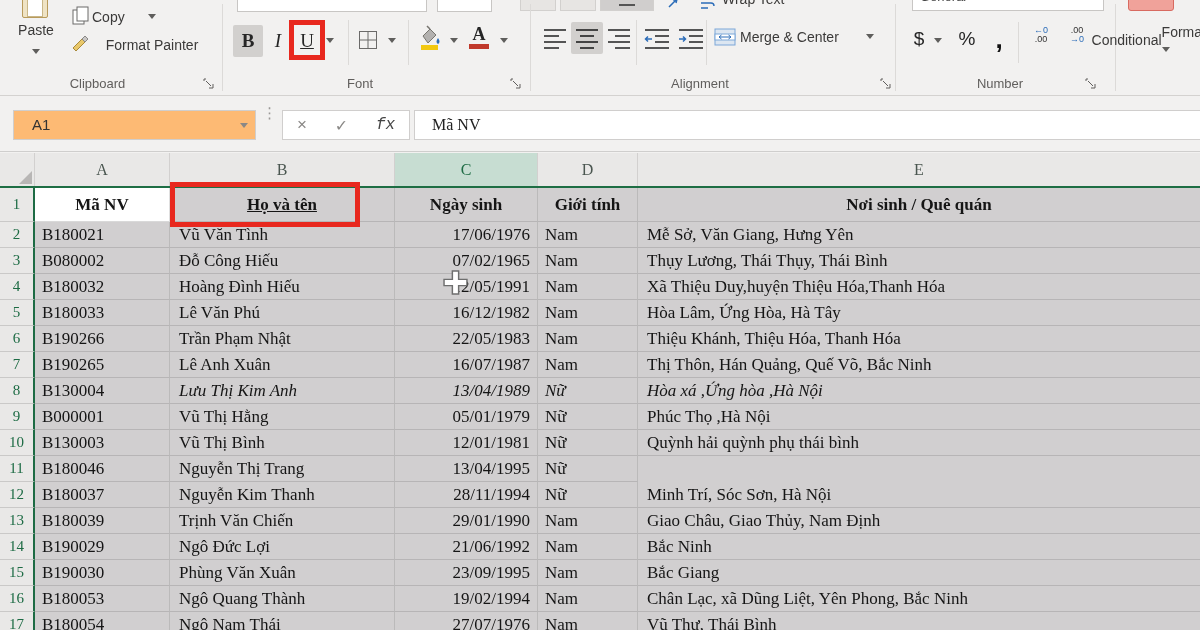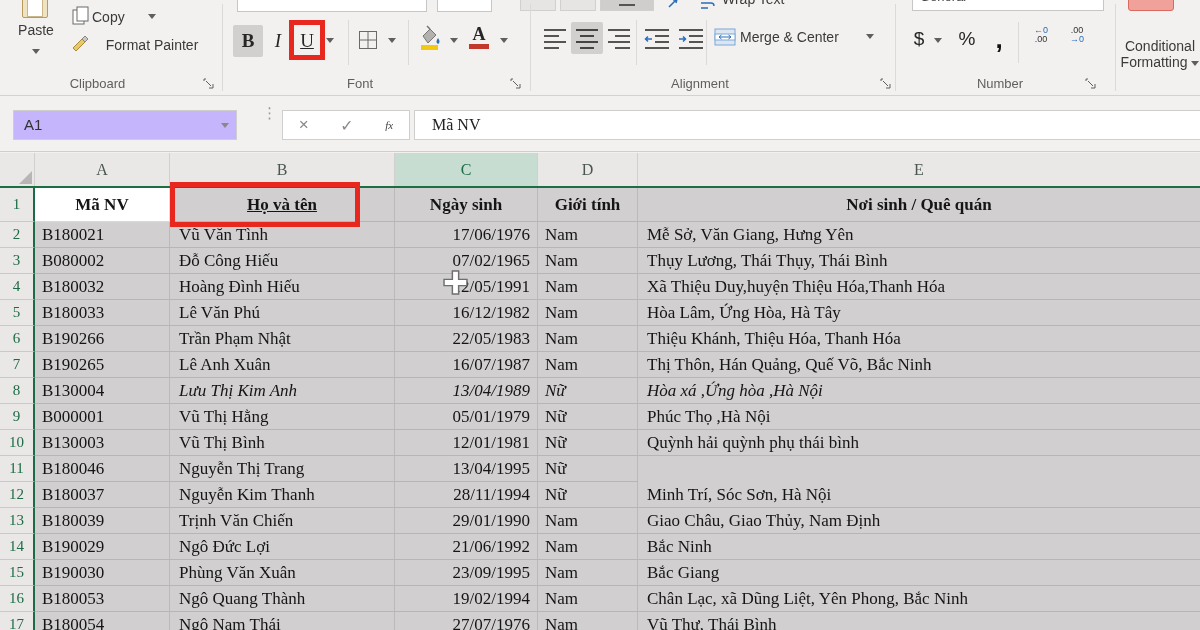--- a/index.html
+++ b/index.html
@@ -30,27 +30,27 @@
   .comma { font-size:26px; font-weight:bold; color:#111; line-height:10px; }
 
   .alico { display:block; }
   .dec-btn { position:absolute; width:30px; height:26px; font-size:9px; line-height:9px; color:#333; text-align:center; }
   .dec-btn .blue { color:#2b6cb8; }
 
   .redbox { position:absolute; border:5px solid #e8281e; background:transparent; }
 
   
   .fbar { position:absolute; top:97px; left:0; width:1200px; height:55px; background:#f2f1f0; border-bottom:1px solid #cfcecd; }
-  .namebox { position:absolute; left:13px; top:13px; width:224px; height:30px; background:#c4b5fd; border:1px solid #d0cecd; font-size:15px; color:#333; line-height:28px; padding-left:10px; }
+  .namebox { position:absolute; left:13px; top:13px; width:243px; height:30px; background:#fdba74; border:1px solid #d0cecd; font-size:15px; color:#333; line-height:28px; padding-left:18px; }
   .namebox .dd { position:absolute; right:7px; top:12px; }
   .fdots { position:absolute; left:262px; top:10px; color:#9a9896; font-size:15px; letter-spacing:0; line-height:11px; text-align:center; }
   .fxbox { position:absolute; left:282px; top:13px; width:128px; height:30px; background:#fff; border:1px solid #d0cecd; display:flex; align-items:center; justify-content:space-around; }
   .fx-x { color:#8a8886; font-size:17px; }
   .fx-check { color:#8a8886; font-size:16px; }
-  .fx-fx { font-family:Liberation Serif, serif; font-style:italic; font-size:11px; color:#444; }
+  .fx-fx { font-family:Liberation Mono, monospace; font-style:italic; font-size:16px; color:#444; }
   .ffield { position:absolute; left:414px; top:13px; right:0; height:30px; background:#fff; border:1px solid #d0cecd; border-right:none; font-family:"Liberation Serif", serif; font-size:16px; color:#222; line-height:28px; padding-left:17px; }
 
   
   .sheet { position:absolute; top:153px; left:0; width:1200px; height:477px; background:#d1cfd0; overflow:hidden; }
   .colhead { display:flex; height:35px; border-bottom:2px solid #1e6e44; background:#e9e8e7; }
   .ch { border-right:1px solid #d2d0cf; font-family:"Liberation Serif", serif; font-size:16px; color:#4a5650; display:flex; align-items:center; justify-content:center; background:#e9e8e7; }
   .ch.sel { background:#c7ddd2; color:#1d6b44; }
   .ch.corner { justify-content:flex-end; align-items:flex-end; }
   .corner-tri { width:0; height:0; border-left:13px solid transparent; border-bottom:13px solid #b8b6b5; margin:0 2px 2px 0; }
 
@@ -248,21 +248,21 @@
     <div class="dec-btn" style="left:1026px; top:26px;"><span class="blue">←0</span><br><span>.00</span></div>
     <div class="dec-btn" style="left:1062px; top:26px;"><span>.00</span><br><span class="blue">→0</span></div>
 
     <div class="group-label" style="left:935px; width:130px;">Number</div>
     <div class="launcher" style="left:1085px;">
         <svg width="11" height="11">
           <path d="M1 3 V1 h2 M10 10 H6 M10 10 V6 M3 3 l5 5" stroke="#605e5c" fill="none"></path>
         </svg>
       </div>
 
-    <div class="rb-btn" style="left:1120px; top:18px; width:80px; height:44px; flex-direction:column;margin-top:14px;">
+    <div class="rb-btn" style="left:1120px; top:18px; width:80px; height:44px; flex-direction:row;">
       <span class="btn-label">Conditional</span>
       <span class="btn-label"><span>Formatting</span> <span class="chev"></span></span>
     </div>
 
     <div class="redbox" style="left:289px; top:20px; width:36px; height:40px;"></div>
   </div>
 
   <div class="fbar">
     <div class="namebox"><span>A1</span><span class="dd chev" style="border-top-color:#8a8886;"></span></div>
     <div class="fdots">⋮</div>

